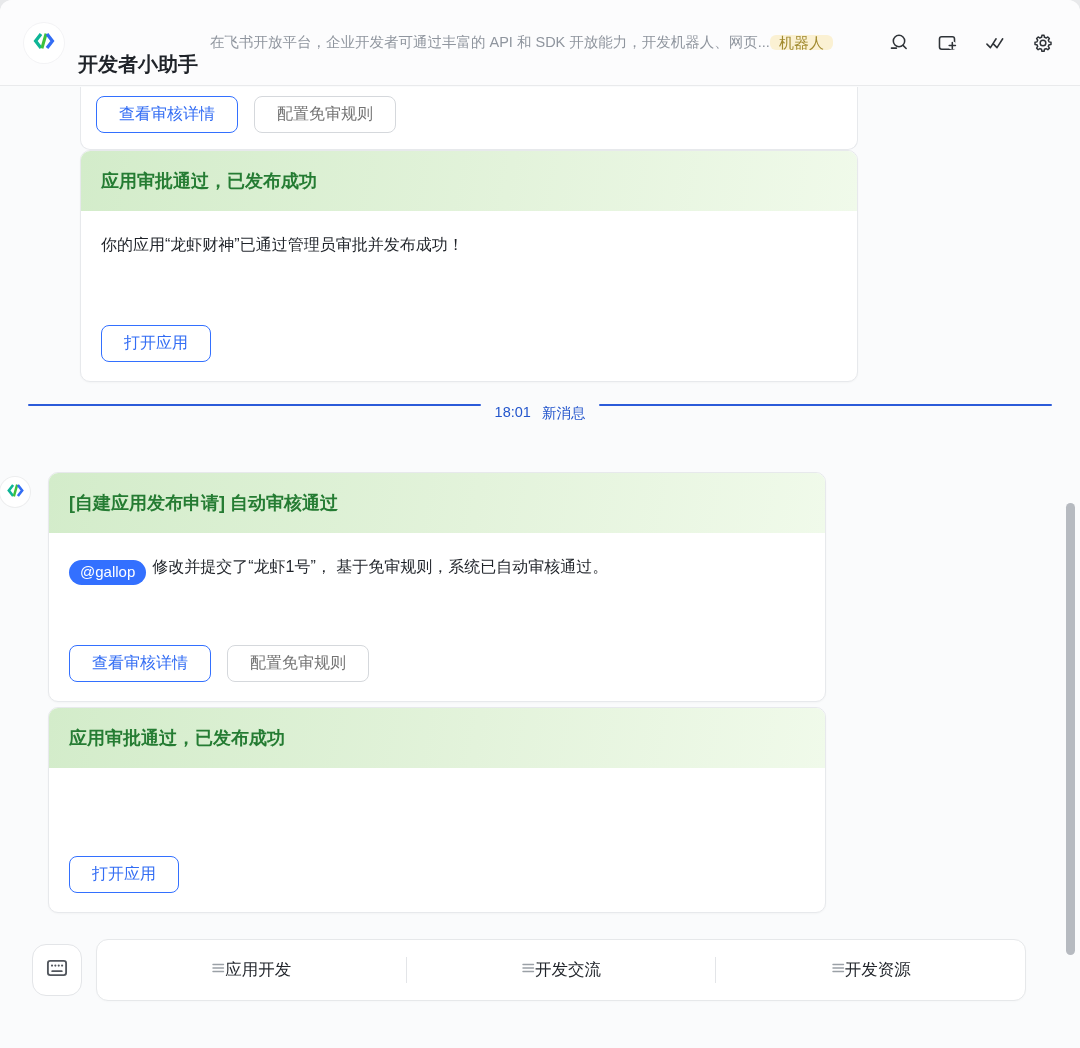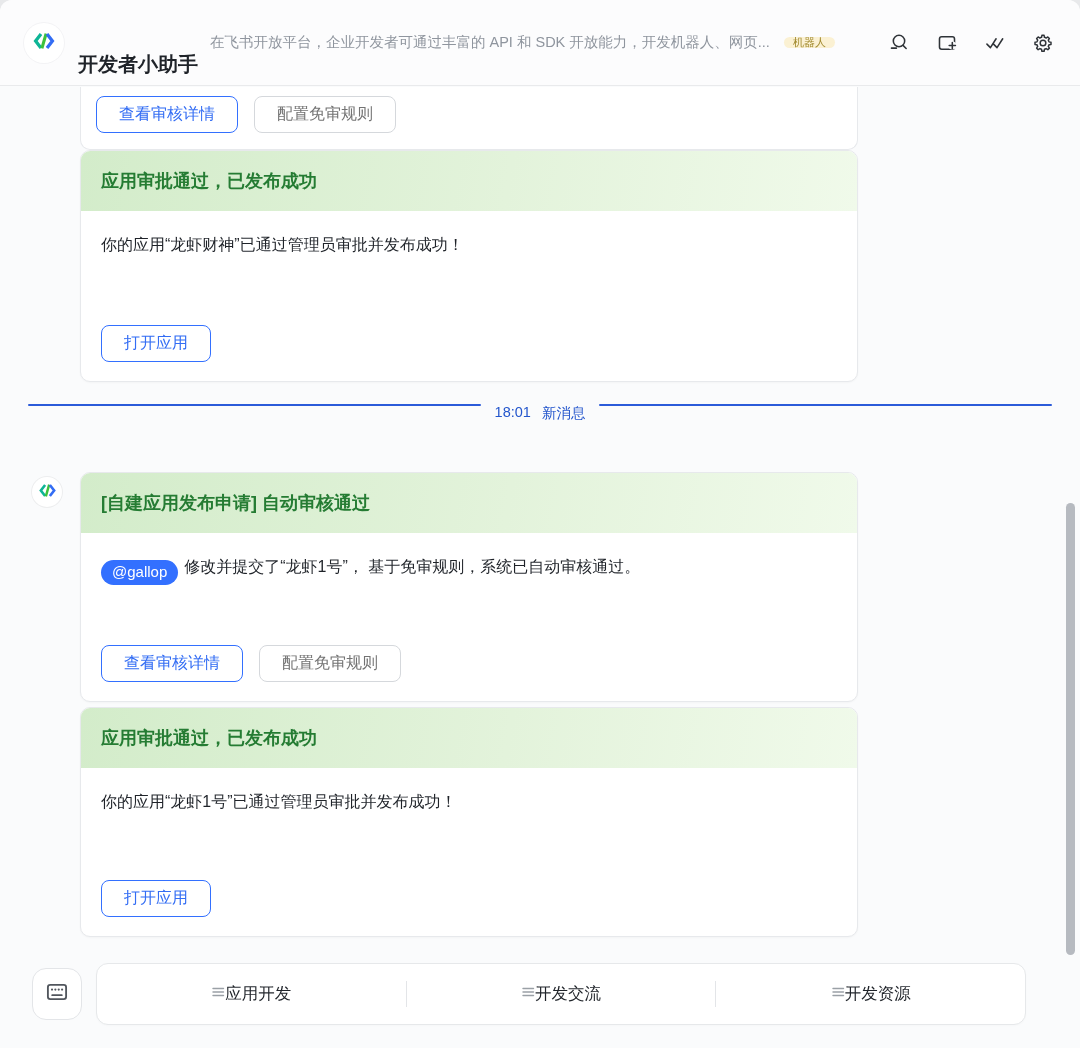--- a/index.html
+++ b/index.html
@@ -15,22 +15,22 @@
   }
   .logo-circle {
     width:40px; height:40px; border-radius:50%; background:#fff;
     display:flex; align-items:center; justify-content:center;
     box-shadow:0 0 0 1px rgba(31,35,41,0.04);
     flex:none;
   }
   .chat-title { font-size:20px; font-weight:700; color:#1f2329; margin-left:14px; white-space:nowrap;margin-top:44px; }
   .chat-subtitle { font-size:14.5px; color:#8f959e; margin-left:12px; white-space:nowrap; overflow:hidden; max-width:560px; }
   .bot-badge {
-    margin-left:14px; flex:none; background:#fbf1d3; color:#a18a2e;
-    font-size:11px; padding:0 9px; border-radius:6px; line-height:1;
+    margin-left:0; flex:none; background:#fbf1d3; color:#a18a2e;
+    font-size:15px; padding:0 9px; border-radius:6px; line-height:1;
   }
   .header-icons { margin-left:auto; display:flex; align-items:center; gap:26px; }
   .hicon { width:22px; height:22px; display:flex; align-items:center; justify-content:center; cursor:pointer; }
   .hicon svg { width:22px; height:22px; }
 
   
   .chat { position:relative; padding-top:1px; }
   .card-col { margin-left:80px; width:778px; }
 
   .partial-card {
@@ -65,21 +65,21 @@
   .mention-text { margin-left:6px;text-align:center; }
 
   
   .new-msg-divider {
     display:flex; align-items:flex-start; margin:22px 28px 8px; height:20px; gap:14px;
   }
   .new-msg-divider .line { flex:1; height:2px; background:#2b5bd9; border-radius:1px; }
   .new-msg-divider .dtxt { color:#2456cc; font-size:14.5px; white-space:nowrap; display:flex; gap:11px; }
 
   
-  .msg-row { display:flex; margin-top:48px; padding-left:32px; }
+  .msg-row { display:flex; margin-top:48px; }
   .avatar {
     width:30px; height:30px; border-radius:50%; background:#fff; flex:none;
     margin-top:5px; margin-right:18px;
     display:flex; align-items:center; justify-content:center;
     box-shadow:0 0 0 1px rgba(31,35,41,0.06);
   }
   .msg-row .card-col2 { width:778px; }
 
   
   .footer { display:flex; align-items:center; margin-top:26px; padding:0 54px 0 32px; gap:14px; }
@@ -200,21 +200,20 @@
             <div class="btn-row" style="margin-top:60px;">
               <button class="btn btn-primary">查看审核详情</button>
               <button class="btn btn-default">配置免审规则</button>
             </div>
           </div>
         </div>
 
         <div class="msg-card">
           <div class="card-header">应用审批通过，已发布成功</div>
           <div class="card-body">
-            <div>你的应用“龙虾1号”已通过管理员审批并发布成功！</div>
             <div class="btn-row" style="margin-top:66px;">
               <button class="btn btn-primary">打开应用</button>
             </div>
           </div>
         </div>
       </div>
     </div>
 
     <div class="footer">
       <div class="kb-btn">

